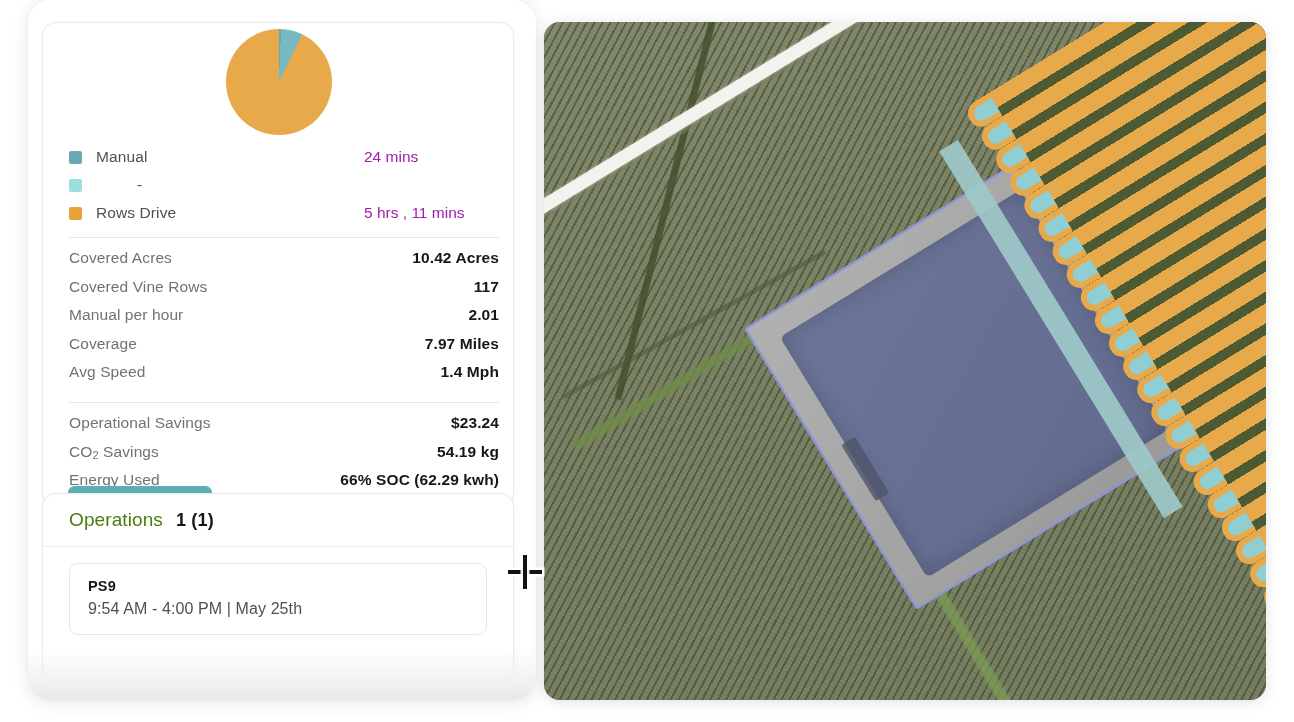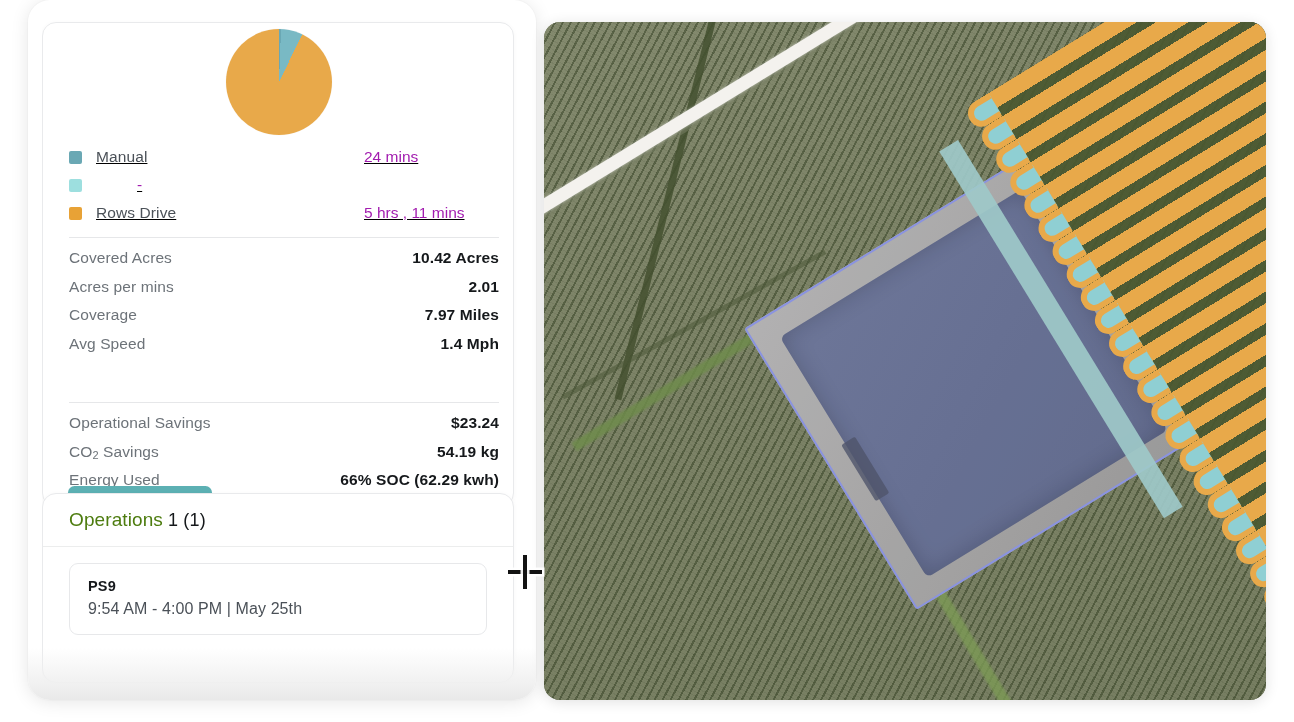--- a/index.html
+++ b/index.html
@@ -77,21 +77,20 @@
         #e8a94a 26deg 360deg);
     box-shadow: 0 0 0 0.5px rgba(0,0,0,0.03);
   }
 
   
   .legend {
     position: absolute;
     left: 26px;
     top: 120px;
     width: 420px;
-    text-decoration: underline;
   }
   .legend-row {
     display: flex;
     align-items: center;
     height: 28px;
   }
   .swatch {
     width: 13px;
     height: 13px;
     border-radius: 2px;
@@ -186,22 +185,22 @@
     border-bottom: 1px solid #eceded;
   }
   .ops-title {
     font-size: 19px;
     color: #4d7c0f;
     letter-spacing: 0.1px;
   }
   .ops-count {
     font-size: 18px;
     color: #15181b;
-    font-weight: normal;
-    margin-left: 5px;
+    font-weight: bold;
+    margin-left: 13px;
     letter-spacing: 0.2px;
   }
   .ops-list { padding: 16px 26px 0 26px; }
   .op-item {
     border: 1px solid #e7e8ea;
     border-radius: 9px;
     padding: 14px 18px 16px 18px;
     background: #fff;
   }
   .op-name {
@@ -464,21 +463,25 @@
         </div>
 
         <div class="divider d1"></div>
 
         <div class="stat-group g1">
           <div class="stat-row">
             <span class="stat-label">Covered Acres</span>
             <span class="stat-value">10.42 Acres</span>
           </div>
           <div class="stat-row">
-            <span class="stat-label">Acres per mins</span>
+            <span class="stat-label">Covered Vine Rows</span>
+            <span class="stat-value">117</span>
+          </div>
+          <div class="stat-row">
+            <span class="stat-label">Manual per hour</span>
             <span class="stat-value">2.01</span>
           </div>
           <div class="stat-row">
             <span class="stat-label">Coverage</span>
             <span class="stat-value">7.97 Miles</span>
           </div>
           <div class="stat-row">
             <span class="stat-label">Avg Speed</span>
             <span class="stat-value">1.4 Mph</span>
           </div>

